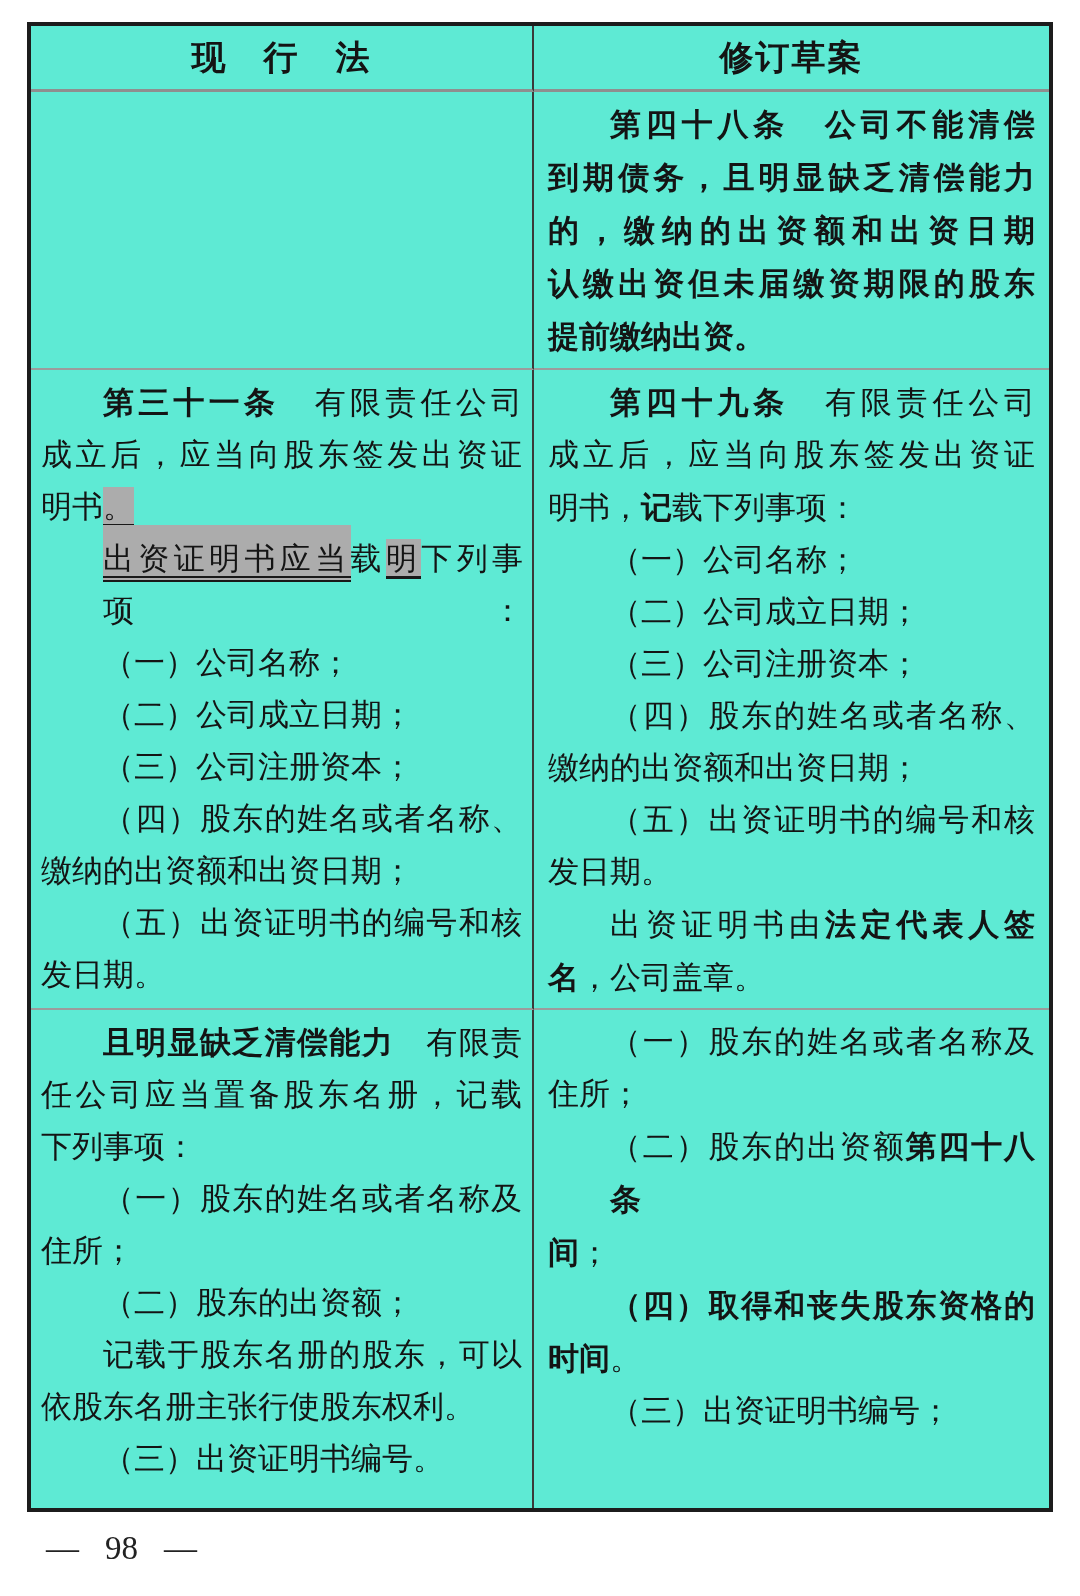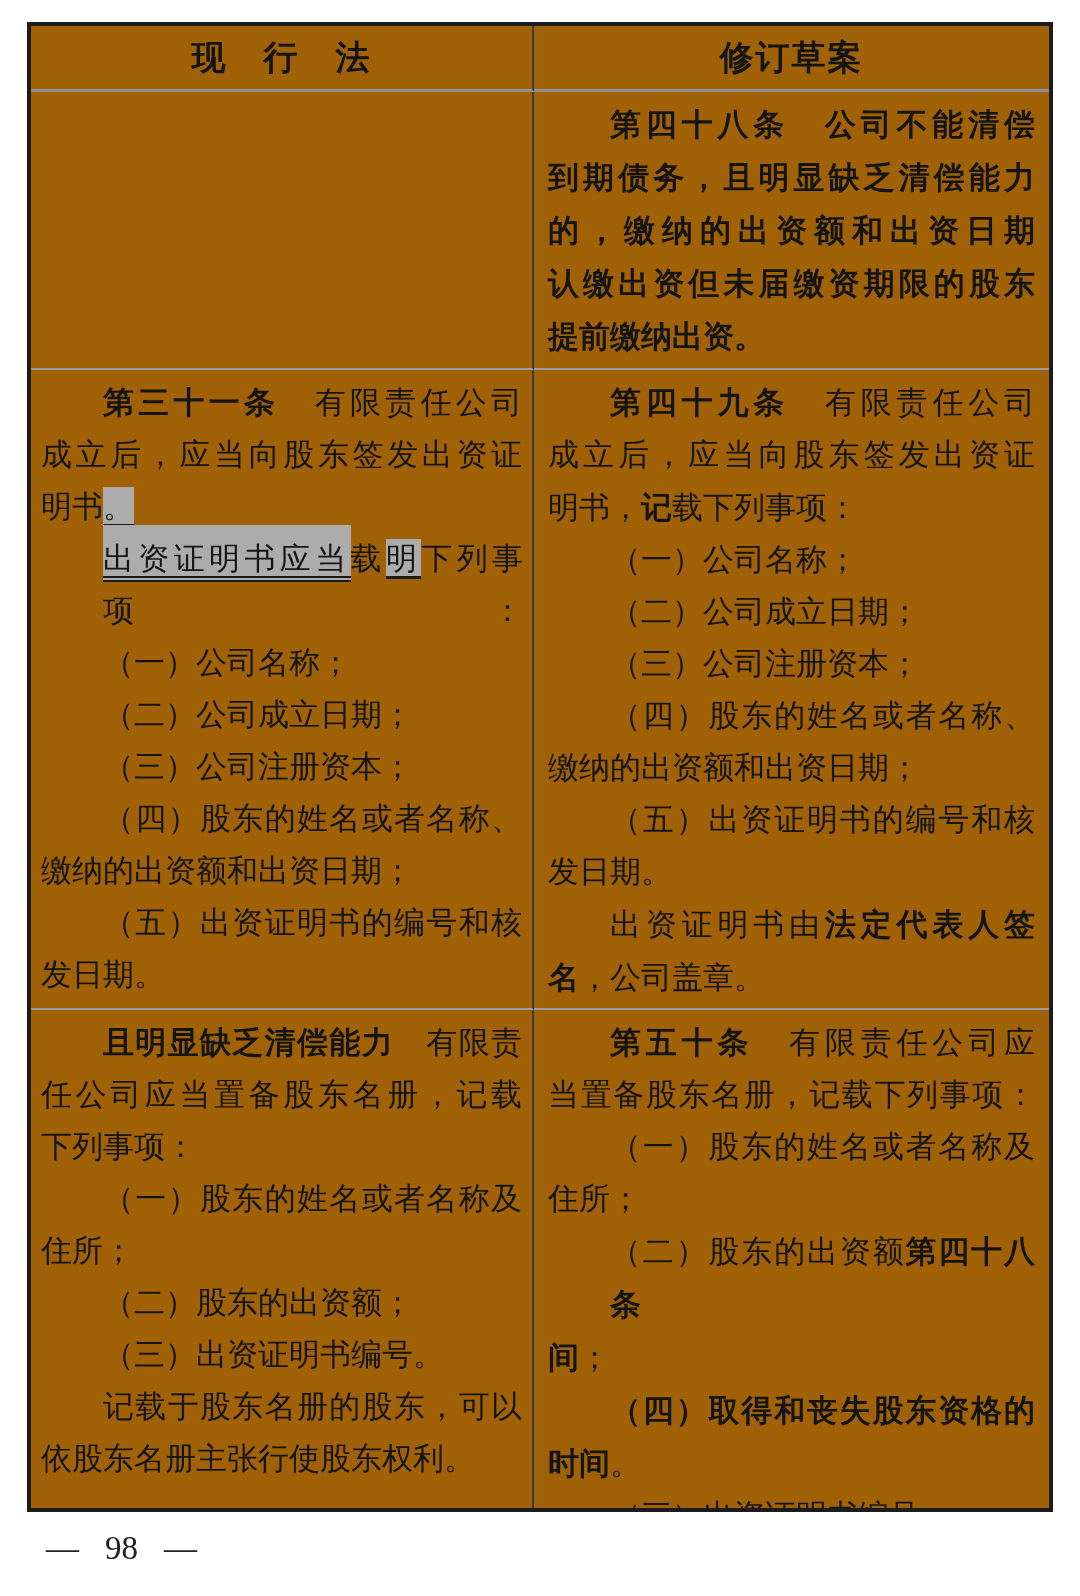--- a/index.html
+++ b/index.html
@@ -1,20 +1,20 @@
 <!DOCTYPE html>
 <html><head>
 <meta charset="utf-8">
 <style>
   html,body{margin:0;padding:0;background:#ffffff;}
   .page{position:relative;width:1080px;height:1596px;background:#ffffff;color:#141414;
         font-family:"Liberation Serif","DejaVu Serif",serif;}
   .lawtable{position:absolute;left:27px;top:22px;width:1026px;height:1490px;
         border:4px solid #1c1c1c;box-sizing:border-box;display:grid;
-        grid-template-columns:503px 1fr;grid-template-rows:66px 278px 640px 1fr;background:#a16207;}
+        grid-template-columns:503px 1fr;grid-template-rows:66px 278px 640px 1fr;background:#5eead4;}
   .cell{box-sizing:border-box;overflow:hidden;}
   .leftcol{border-right:2px solid #3a3a3a;}
   .hcell{display:flex;align-items:center;justify-content:center;
         border-bottom:3px solid #8f8f8f;
         font-family:"DejaVu Sans","Liberation Sans",sans-serif;font-weight:bold;
         font-size:34px;letter-spacing:2px;}
   .rsep{border-bottom:2px solid #9c9c9c;}
   .body{padding:6px 10px 8px 10px;font-size:31px;line-height:52px;}
   .body.rightcol{padding:6px 14px 4px 14px;}
   .para{margin:0;}
@@ -119,32 +119,28 @@
           <div class="line"><span class="seg normal">下列事项：</span></div>
         </div>
         <div class="para">
           <div class="line first full"><span class="seg normal">（一）股东的姓名或者名称及</span></div>
           <div class="line"><span class="seg normal">住所；</span></div>
         </div>
         <div class="para">
           <div class="line first"><span class="seg normal">（二）股东的出资额；</span></div>
         </div>
         <div class="para">
-          <div class="line first"><span class="seg normal">（三）出资证明书编号。</span></div>
-        </div>
-        <div class="para">
           <div class="line first full"><span class="seg normal">记载于股东名册的股东，可以</span></div>
           <div class="line"><span class="seg normal">依股东名册主张行使股东权利。</span></div>
         </div>
+        <div class="para">
+          <div class="line first"><span class="seg normal">（三）出资证明书编号。</span></div>
+        </div>
       </div>
     <div class="cell body rightcol">
-        <div class="para">
-          <div class="line first full"><span class="seg bold">第五十条　</span><span class="seg normal">有限责任公司应</span></div>
-          <div class="line full sq"><span class="seg normal">当置备股东名册，记载下列事项：</span></div>
-        </div>
         <div class="para">
           <div class="line first full"><span class="seg normal">（一）股东的姓名或者名称及</span></div>
           <div class="line"><span class="seg normal">住所；</span></div>
         </div>
         <div class="para">
           <div class="line first full"><span class="seg normal">（二）股东的出资额</span><span class="seg bold">第四十八条</span></div>
           <div class="line"><span class="seg bold">间</span><span class="seg normal">；</span></div>
         </div>
         <div class="para">
           <div class="line first full"><span class="seg bold">（四）取得和丧失股东资格的</span></div>

